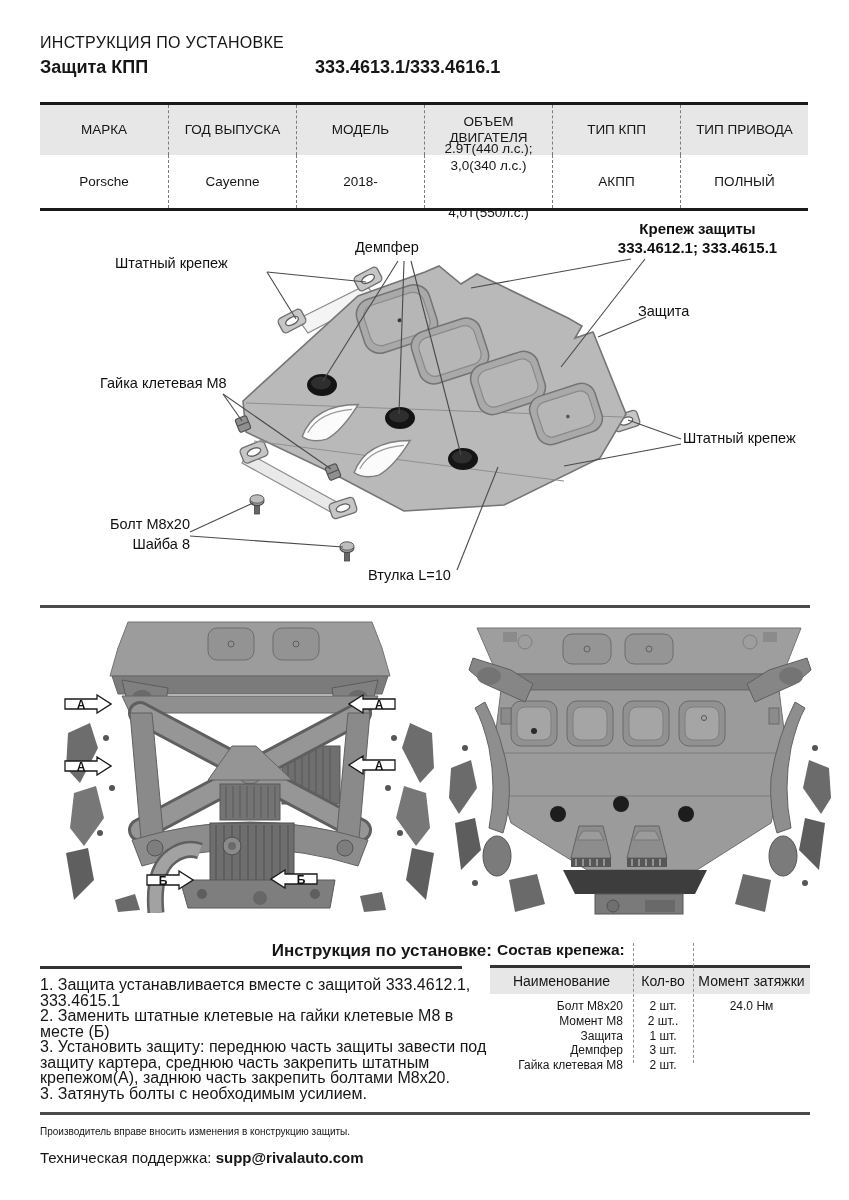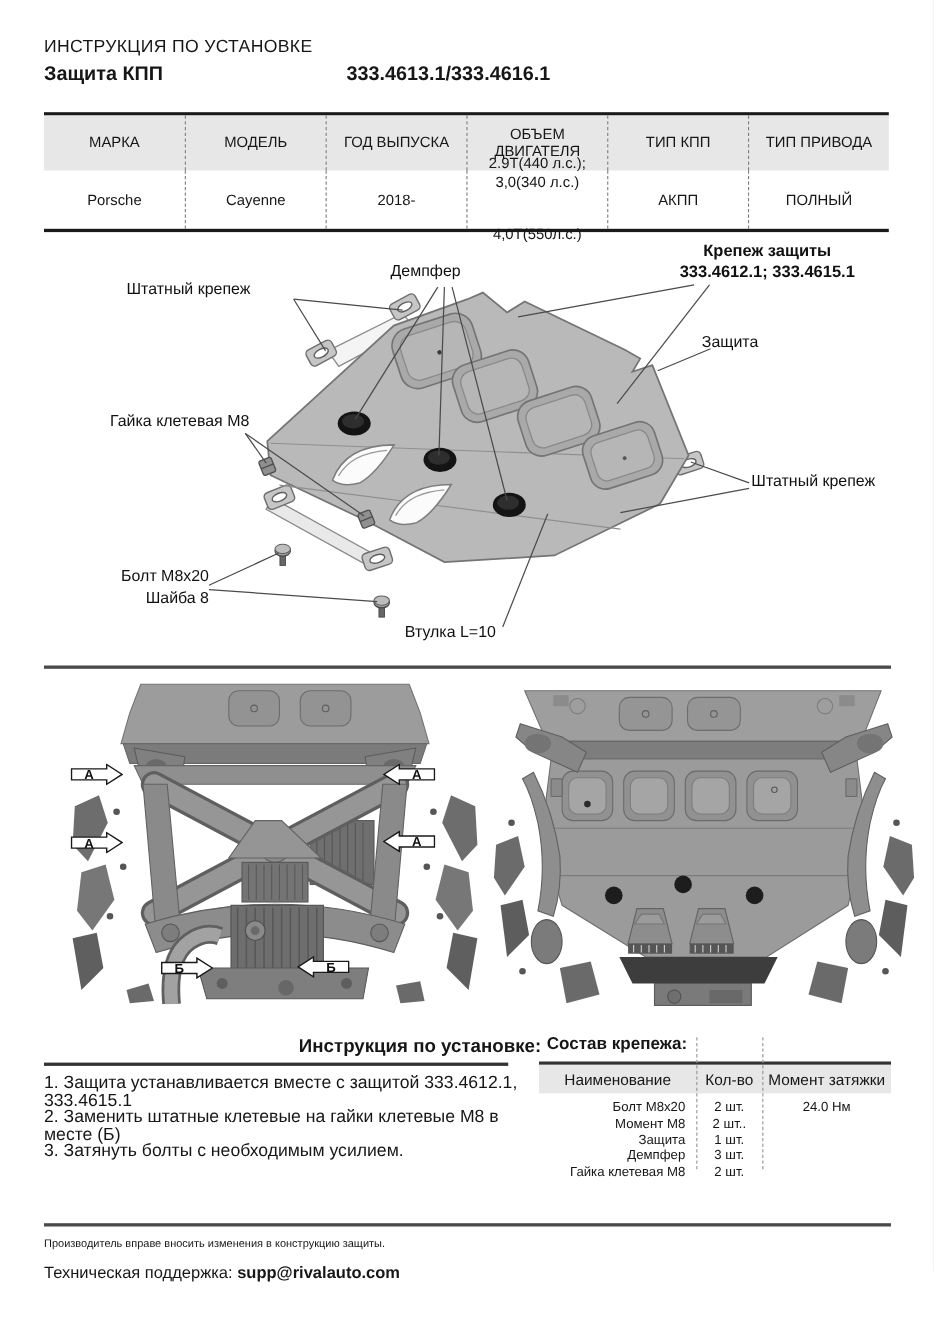--- a/index.html
+++ b/index.html
@@ -67,22 +67,22 @@
 
 <div class="page">
 
   <div class="abs doc-type">ИНСТРУКЦИЯ ПО УСТАНОВКЕ</div>
   <div class="abs product">Защита КПП</div>
   <div class="abs partnums">333.4613.1/333.4616.1</div>
 
   <div class="abs vt">
     <div class="vt-row vt-head">
       <div class="cell">МАРКА</div>
+      <div class="cell">ГОД ВЫПУСКА</div>
       <div class="cell">МОДЕЛЬ</div>
-      <div class="cell">ГОД ВЫПУСКА</div>
       <div class="cell">ОБЪЕМ ДВИГАТЕЛЯ</div>
       <div class="cell">ТИП КПП</div>
       <div class="cell">ТИП ПРИВОДА</div>
     </div>
     <div class="vt-row vt-body">
       <div class="cell">Porsche</div>
       <div class="cell">Cayenne</div>
       <div class="cell">2018-</div>
       <div class="cell engine">
         <span>2.9T(440 л.с.); 3,0(340 л.с.)</span>
@@ -425,20 +425,21 @@
       </g>
     </svg>
   </div>
 
   <div class="abs instr">
     <h3>Инструкция по установке:</h3>
     <div class="uline"></div>
     <div class="steps">
       <div>1. Защита устанавливается вместе с защитой 333.4612.1, 333.4615.1</div>
       <div>2. Заменить штатные клетевые на гайки клетевые М8 в месте (Б)</div>
+      <div>3. Установить защиту: переднюю часть защиты завести под защиту картера, среднюю часть закрепить штатным крепежом(А), заднюю часть закрепить болтами М8х20.</div>
       <div>3. Затянуть болты с необходимым усилием.</div>
     </div>
   </div>
 
   <div class="abs hw">
     <h3>Состав крепежа:</h3>
     <div class="tline"></div>
     <div class="hw-head">
       <div class="hw-col1">Наименование</div>
       <div class="hw-col2">Кол-во</div>

